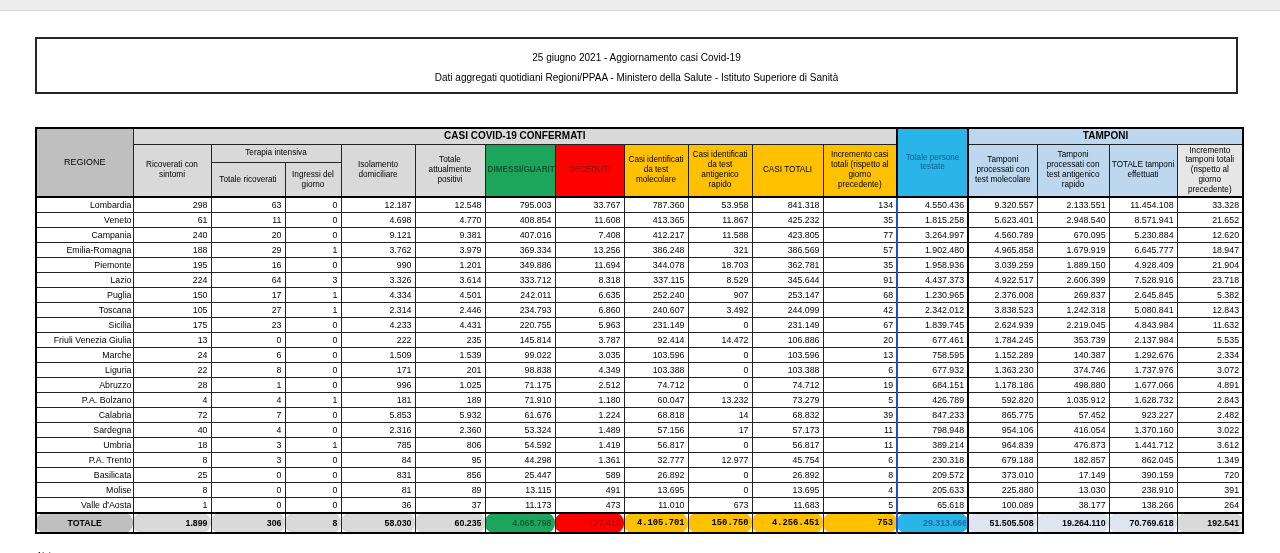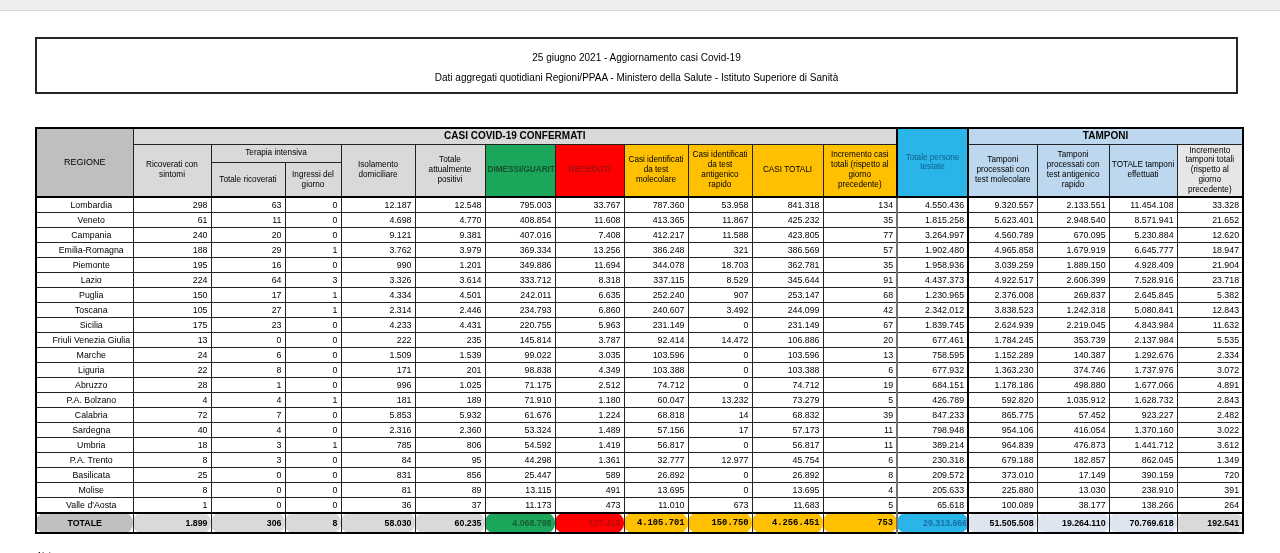--- a/index.html
+++ b/index.html
@@ -32,23 +32,23 @@
   .group-h  { background:#d9d9d9; font-weight:bold !important; font-size:10px !important; height:16px; }
   .tamponi-h{ background:#bdd7ee !important; font-weight:bold !important; font-size:10px !important; }
   .green-h  { background:#1ca65b !important; color:#14522e; font-weight:bold !important; }
   .red-h    { background:#fe0000 !important; color:#9c1212; font-weight:bold !important; }
   .amber-h  { background:#ffc000 !important; }
   .cyan-h   { background:#29b5e8 !important; color:#135f8c; border-left:2px solid #000 !important; border-right:2px solid #000 !important; }
   .lblue-h  { background:#bdd7ee !important; }
   .gray2-h  { background:#e7e6e6 !important; }
 
   .covid td { background:#fff; height:12px; line-height:12px; font-size:8.8px; white-space:nowrap; }
-  td.region { text-align:center; padding-left:14px; }
+  td.region { text-align:right; padding-left:14px; }
   td.num    { text-align:right; padding-right:3px; }
-  td.c-testate { border-left:2px solid #737373; border-right:2px solid #000; }
+  td.c-testate { border-left:2px solid #1d4ed8; border-right:2px solid #000; }
 
   tr.totale-row td { border-top:2px solid #000; font-weight:bold; height:16px; line-height:16px;border-radius:9px; }
   tr.totale-row .t-label { background:#bfbfbf; text-align:center; }
   .t-gray   { background:#d9d9d9 !important; }
   .t-green  { background:#1ca65b !important; color:#195c35; }
   .t-red    { background:#fe0000 !important; color:#b30f0f; }
   .t-amber  { background:#ffc000 !important;font-family:Liberation Mono, monospace; }
   .t-cyan   { background:#29b5e8 !important; color:#1a6da0;padding-left:25px; }
   .t-lblue  { background:#dee5f0 !important;margin-top:7px; }
   .t-gray2  { background:#d9d9d9 !important; }

